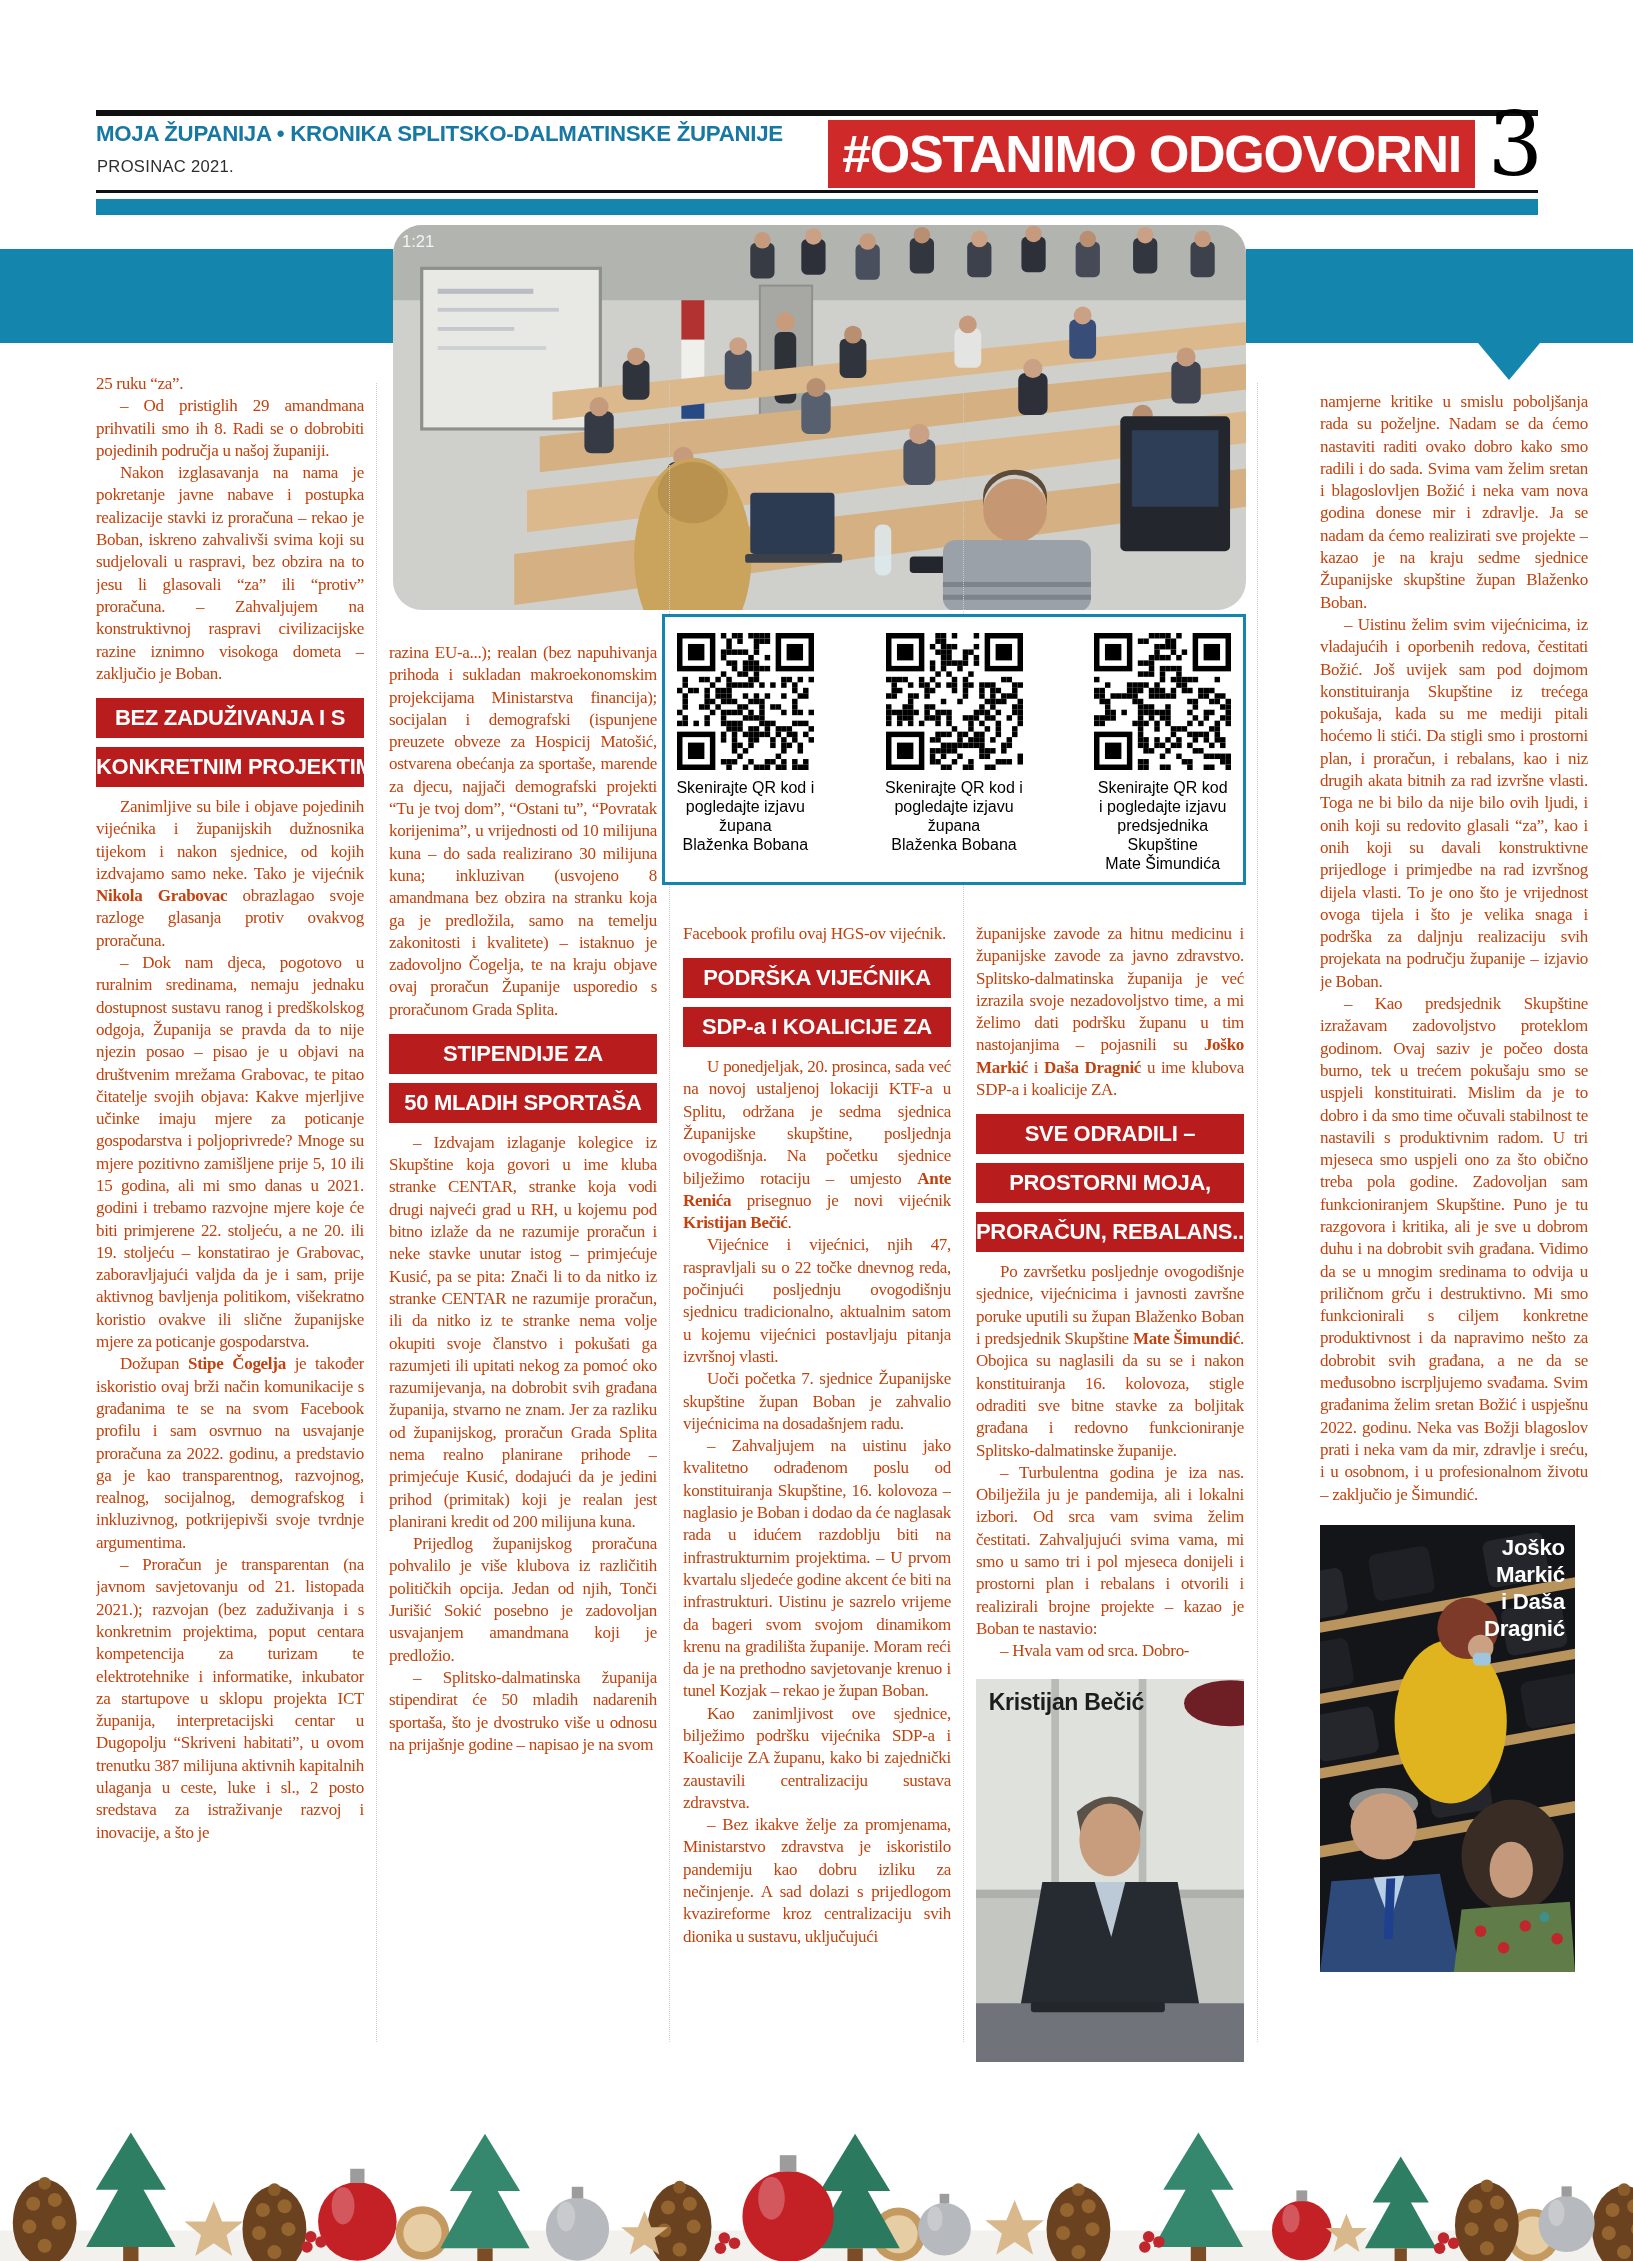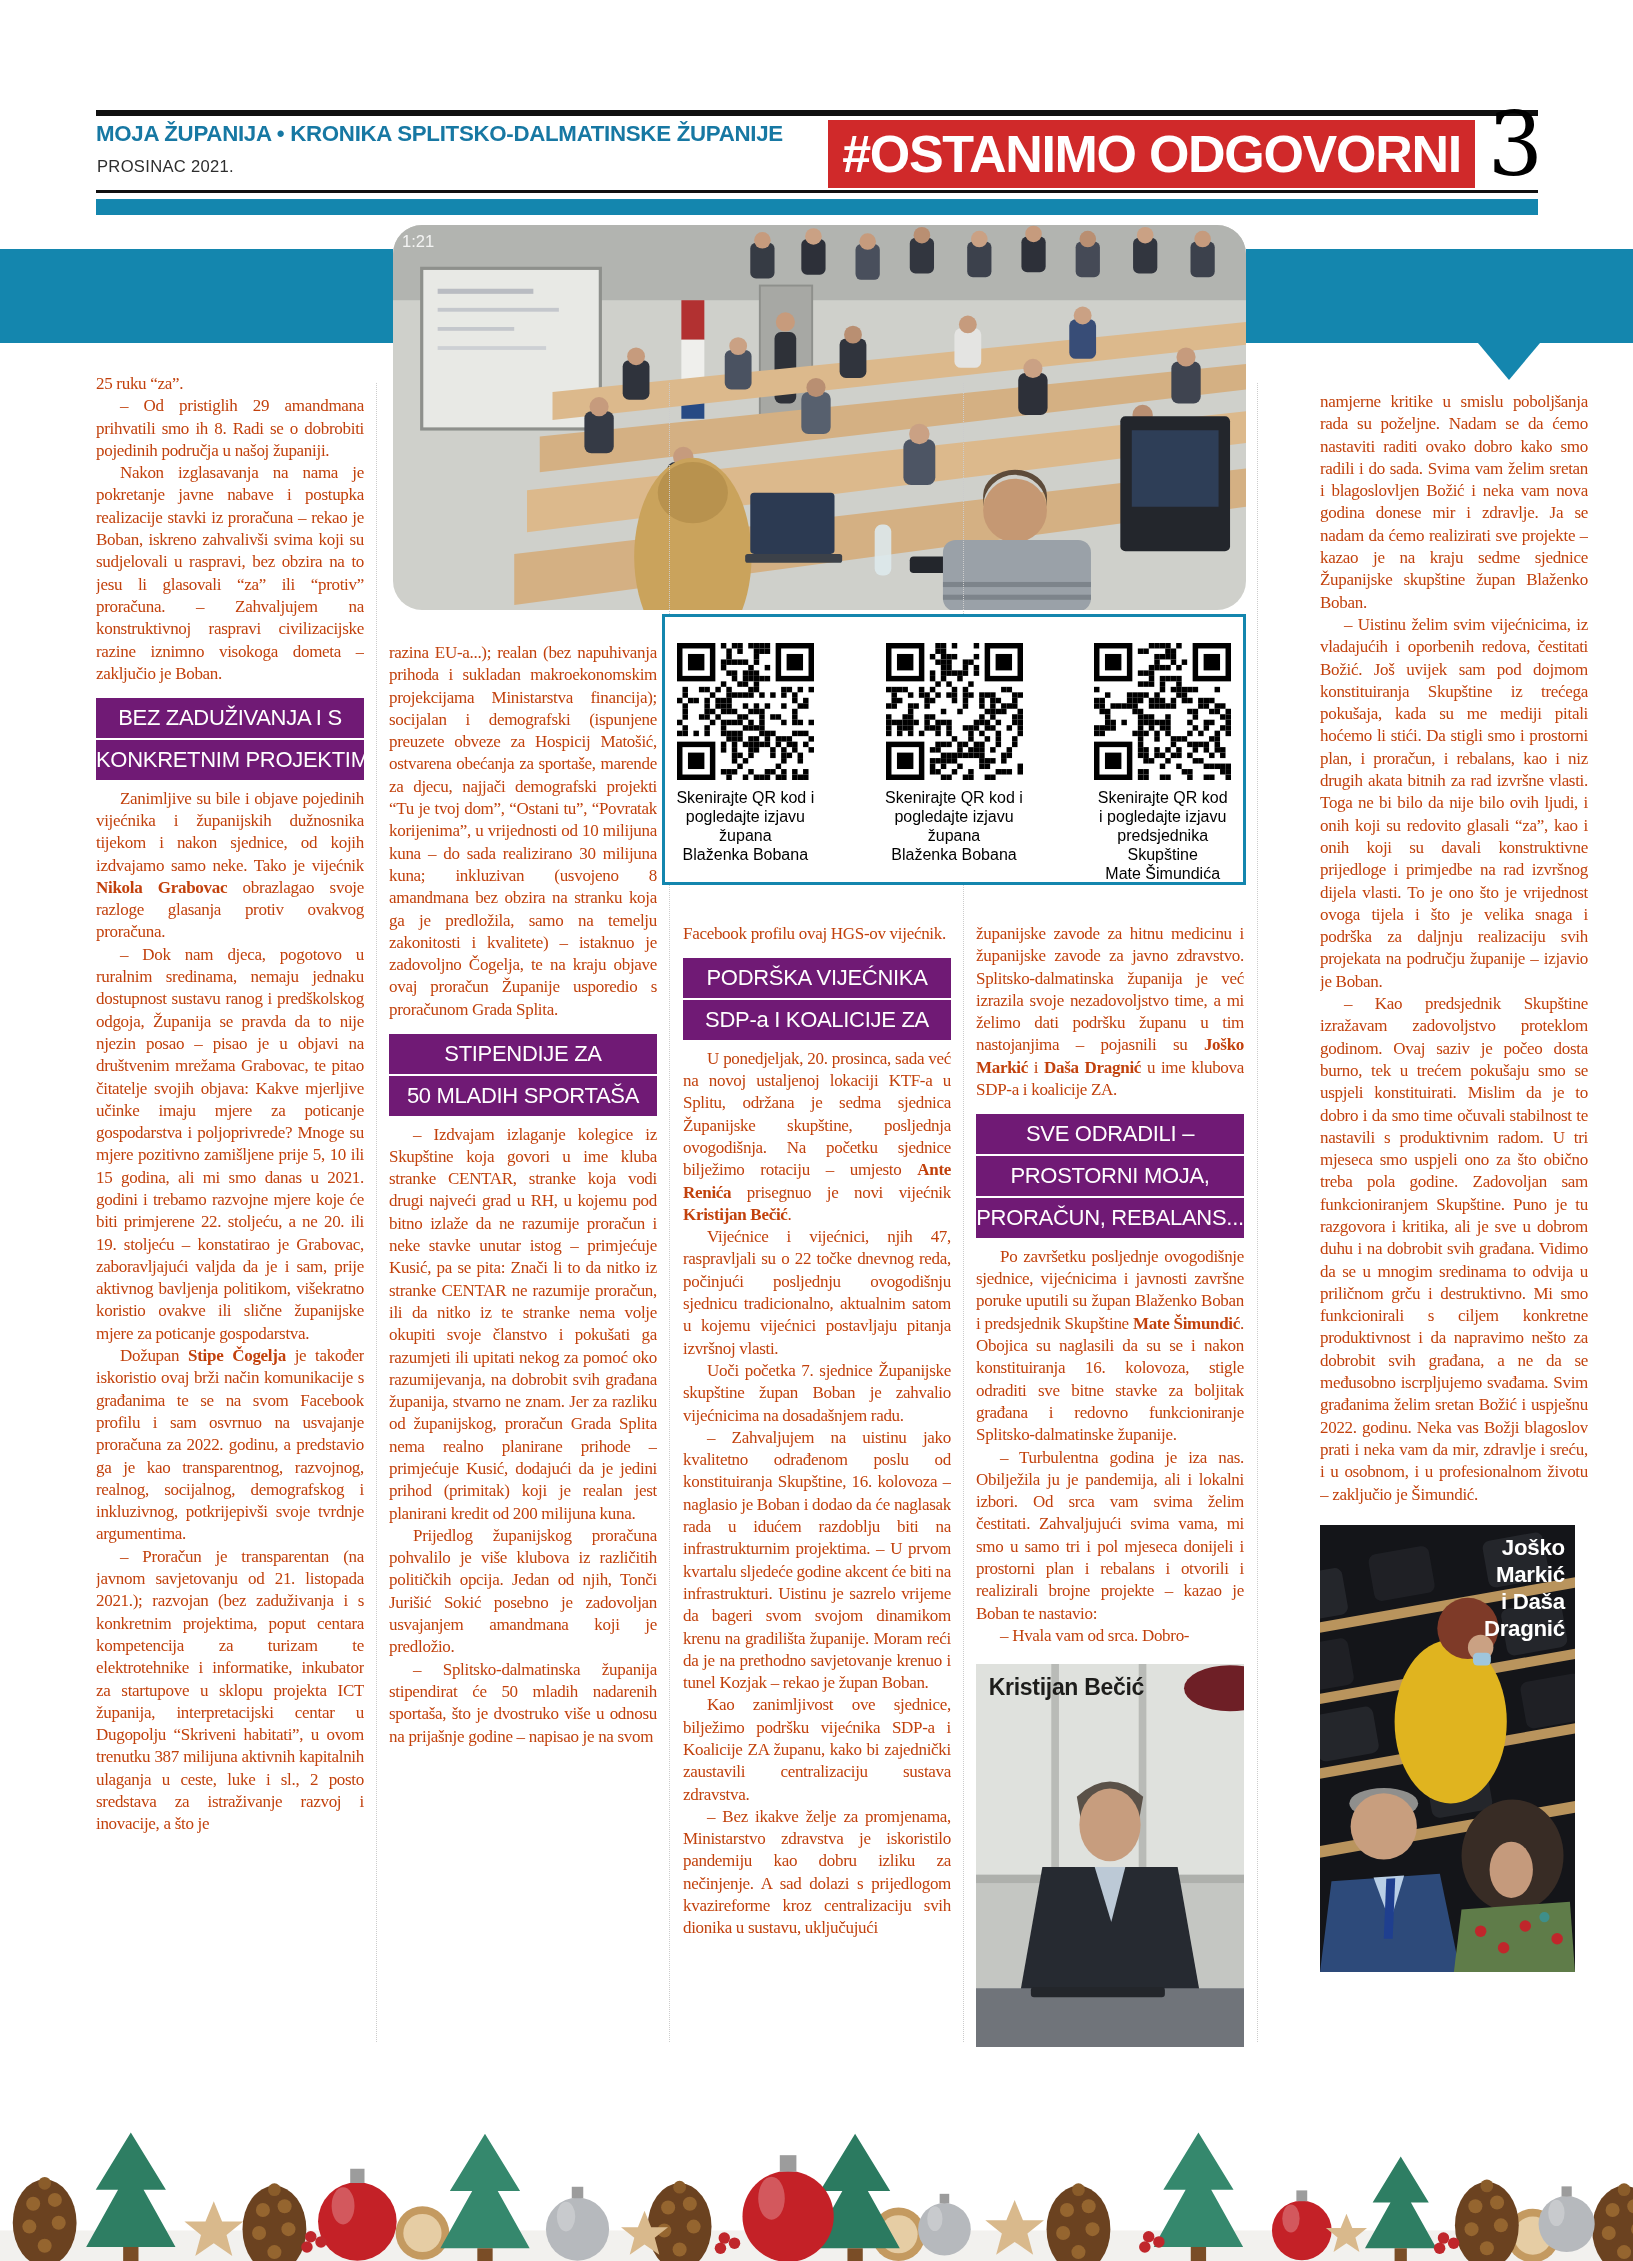--- a/index.html
+++ b/index.html
@@ -38,42 +38,42 @@
   .photo-wrap svg { display:block; width:100%; height:100%; }
   .photo1 { width:268px; height:383px; margin-top:16.6px; }
   .photo2 { width:255px; height:447px; margin-top:19px; }
   .cap1 { position:absolute; left:12.8px; top:10.2px; font-size:23px; font-weight:700; color:#1d1d1b; letter-spacing:-0.3px; }
   .cap2 { position:absolute; right:10.2px; top:9px; text-align:right;
           font-size:22.3px; line-height:1.22; font-weight:700; color:#fff; letter-spacing:-0.3px; }
 
   
   .qrbox { left:662px; top:614px; width:584px; height:271px; background:#fff;
            border:3.2px solid #1486ae; display:flex; justify-content:space-around;
-           align-items:flex-start; padding-top:26px; z-index:15;gap:48px; }
+           align-items:flex-start; padding-top:16px; z-index:15;gap:48px; }
   .qrcell { width:186px; display:flex; flex-direction:column; align-items:center; }
   .qrcell svg { width:137px; height:137px; }
   .qrcap { margin-top:9px; font-size:16px; line-height:1.18; text-align:center; color:#000; }
 
   
   .col { position:absolute; width:268px; overflow:hidden; z-index:20; }
   #col1 { left:96px;  top:373px;  height:1768px; }
   #col2 { left:389px;  top:642px; height:1545px; }
   #col3 { left:683px; top:923px; height:1283px; }
   #col4 { left:976px; top:923px; height:1338px; }
   #col5 { left:1320px; top:391px;  height:1871px; }
 
   .bp { font-family:Liberation Serif, serif; font-size:17px; line-height:22.3px;
         letter-spacing:-0.3px; text-align:justify; text-indent:24px; color:#c2410c; }
   .bp.noind { text-indent:0; }
   .bp b { font-weight:700; }
 
   .sec-group { margin:12.8px 0 7.7px; }
-  .sec-h { background:#701a75; color:#fff; text-align:center;
-           font-size:22px; font-weight:400; letter-spacing:-0.3px;
-           line-height:40px; height:40px; margin-bottom:2px; white-space:nowrap; }
+  .sec-h { background:#b91c1c; color:#fff; text-align:center;
+           font-size:22px; font-weight:700; letter-spacing:-0.3px;
+           line-height:40px; height:40px; margin-bottom:9px; white-space:nowrap; }
 
   .colrule { position:absolute; top:383px; height:1659px; width:0;
              border-left:1.3px dotted #cccccc; z-index:5; }
 
   
   .decor { left:0; bottom:0; width:1633px; height:191px; z-index:40; pointer-events:none; }
   .decor svg { display:block; width:100%; height:100%; }
 </style>
 </head>
 <body>

